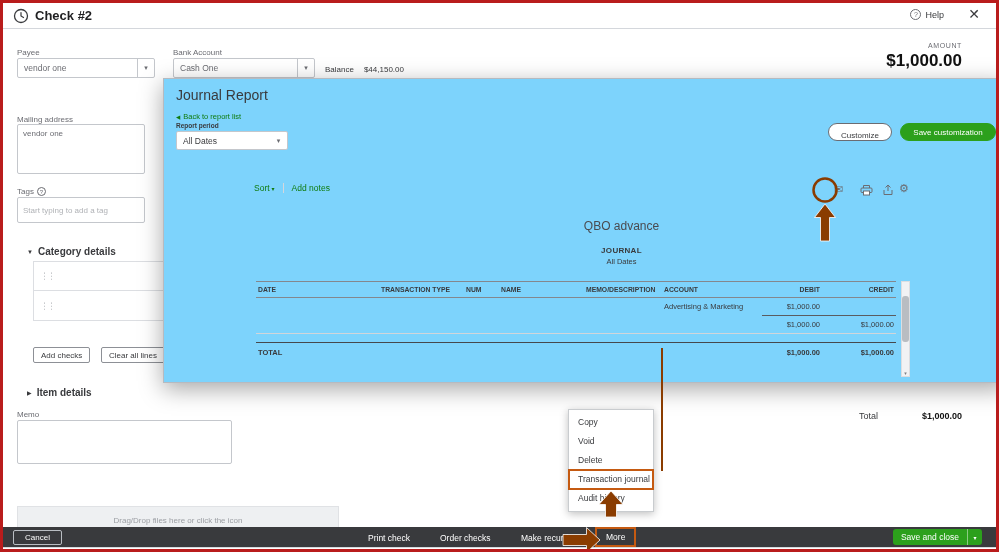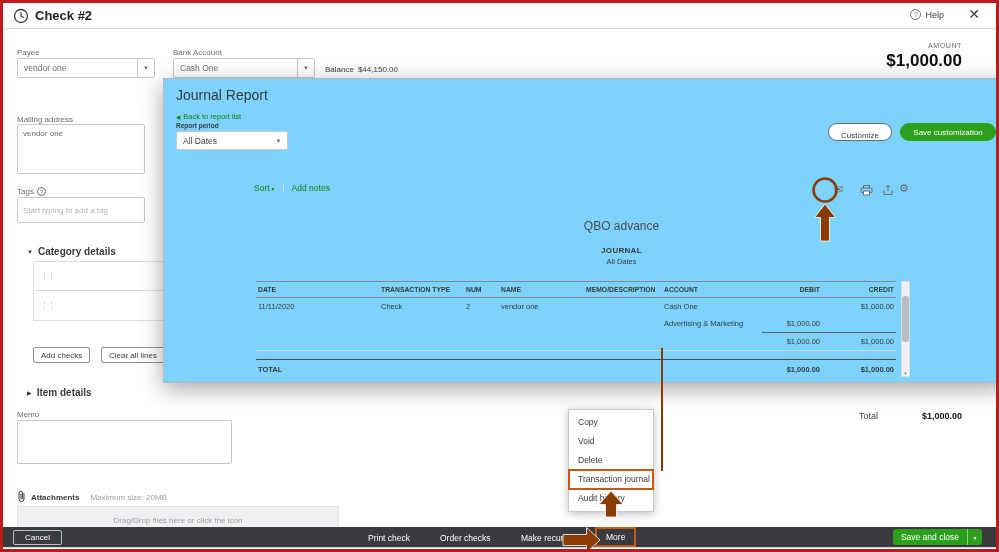--- a/index.html
+++ b/index.html
@@ -19,21 +19,21 @@
   .close-x { position:absolute; right:16px; top:3px; font-size:14px; color:#393a3d; cursor:pointer; }
 
   
   .lbl { position:absolute; font-size:8px; color:#6b6c72; }
   .combo { position:absolute; height:20px; border:1px solid #c4c7cc; border-radius:2px; background:#fff;
            display:flex; align-items:center; }
   .combo-val { flex:1; padding:0 6px; font-size:8.5px; color:#6b6c72; white-space:nowrap; overflow:hidden; }
   .combo-caret { width:17px; align-self:stretch; border-left:1px solid #c4c7cc; display:flex;
                  align-items:center; justify-content:center; font-size:7px; color:#6b6c72; }
   .combo.no-div .combo-caret { border-left:none; }
-  .balance { position:absolute; left:322px; top:62px; font-size:8px; color:#393a3d; display:flex; gap:4px; }
+  .balance { position:absolute; left:322px; top:62px; font-size:8px; color:#393a3d; display:flex; gap:10px; }
   .amount-lbl { position:absolute; right:34px; top:39px; font-size:7px; color:#6b6c72; letter-spacing:.6px; }
   .amount-val { position:absolute; right:34px; top:48px; font-size:17px; font-weight:bold; color:#111; }
   .box-field { position:absolute; border:1px solid #c4c7cc; border-radius:2px; background:#fff;
                font-size:8px; color:#6b6c72; padding:4px 5px; }
   .txt-input { position:absolute; border:1px solid #c4c7cc; border-radius:2px; background:#fff;
                font-size:8px; color:#393a3d; padding:12px 5px; font-family:"Liberation Sans",sans-serif; }
   .txt-input::placeholder { color:#b0b2b6; }
   .sec-head { position:absolute; display:flex; align-items:center; gap:5px; color:#393a3d; }
   .sec-head .tri { font-size:6px; color:#393a3d; }
   .sec-head .sec-lbl { font-size:10px; font-weight:bold; }
@@ -189,29 +189,20 @@
     <span class="tri">▶</span>
     <span class="sec-lbl">Item details</span>
   </div>
 
   <span class="lbl" style="left:14px;top:407px;">Memo</span>
   <div class="box-field" style="left:14px;top:417px;width:215px;height:44px;"></div>
 
   <span class="total-lbl">Total</span>
   <span class="total-val">$1,000.00</span>
 
-  <div class="attach-row">
-    <span>
-      <svg width="9" height="12" viewBox="0 0 9 12">
-          <path d="M7 3 v6 a2.5 2.5 0 0 1 -5 0 V3 a1.8 1.8 0 0 1 3.6 0 v5.2 a.8 .8 0 0 1 -1.6 0 V4" fill="none" stroke="#393a3d" stroke-width="1"></path>
-        </svg>
-    </span>
-    <span class="attach-lbl">Attachments</span>
-    <span class="attach-max">Maximum size: 20MB</span>
-  </div>
   <div class="dropzone">
     <span>Drag/Drop files here or click the icon</span>
   </div>
 
   <div class="ctx-menu">
     <div class="ctx-item">Copy</div>
     <div class="ctx-item">Void</div>
     <div class="ctx-item">Delete</div>
     <div class="ctx-item hl">Transaction journal</div>
     <div class="ctx-item">Audit history</div>
@@ -281,30 +272,20 @@
         <th>DATE</th>
         <th>TRANSACTION TYPE</th>
         <th>NUM</th>
         <th>NAME</th>
         <th>MEMO/DESCRIPTION</th>
         <th>ACCOUNT</th>
         <th class="right">DEBIT</th>
         <th class="right">CREDIT</th>
       </tr>
       <tr>
-        <td>11/11/2020</td>
-        <td>Check</td>
-        <td>2</td>
-        <td>vendor one</td>
-        <td></td>
-        <td>Cash One</td>
-        <td class="right"></td>
-        <td class="right">$1,000.00</td>
-      </tr>
-      <tr>
         <td></td>
             <td></td>
             <td></td>
             <td></td>
             <td></td>
         <td>Advertising &amp; Marketing</td>
         <td class="right">$1,000.00</td>
         <td class="right"></td>
       </tr>
       <tr class="jr-sub">

